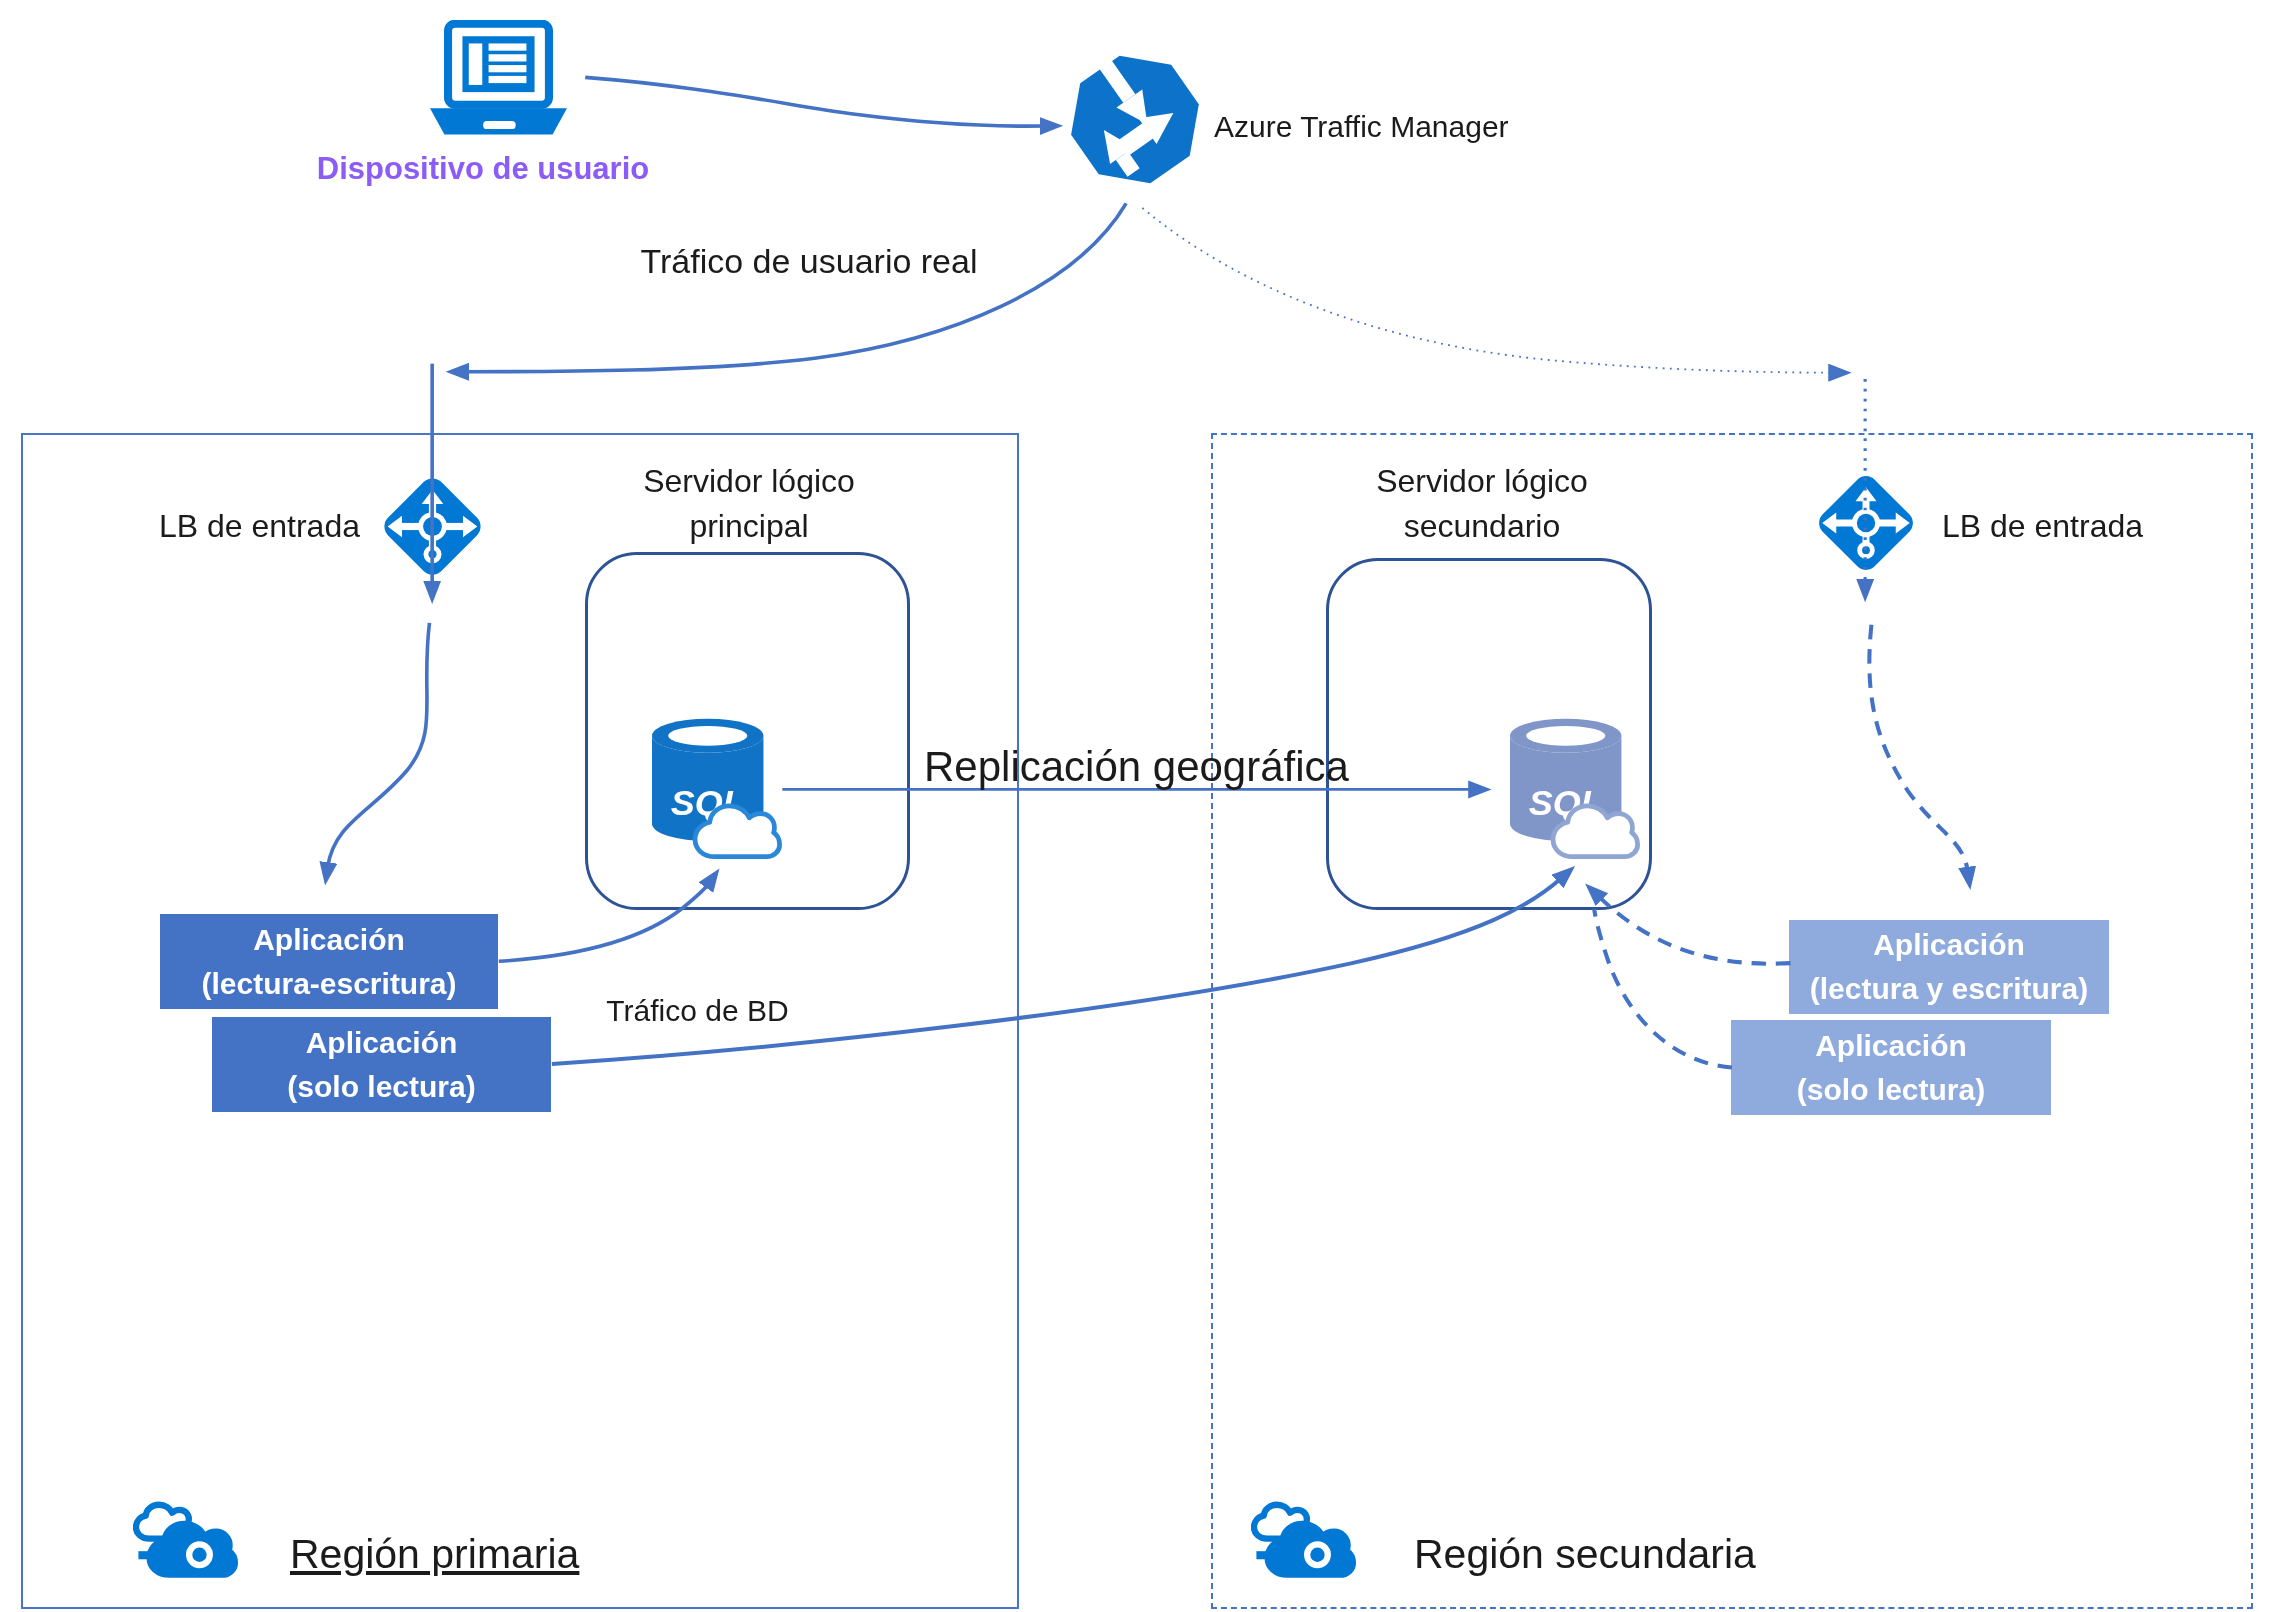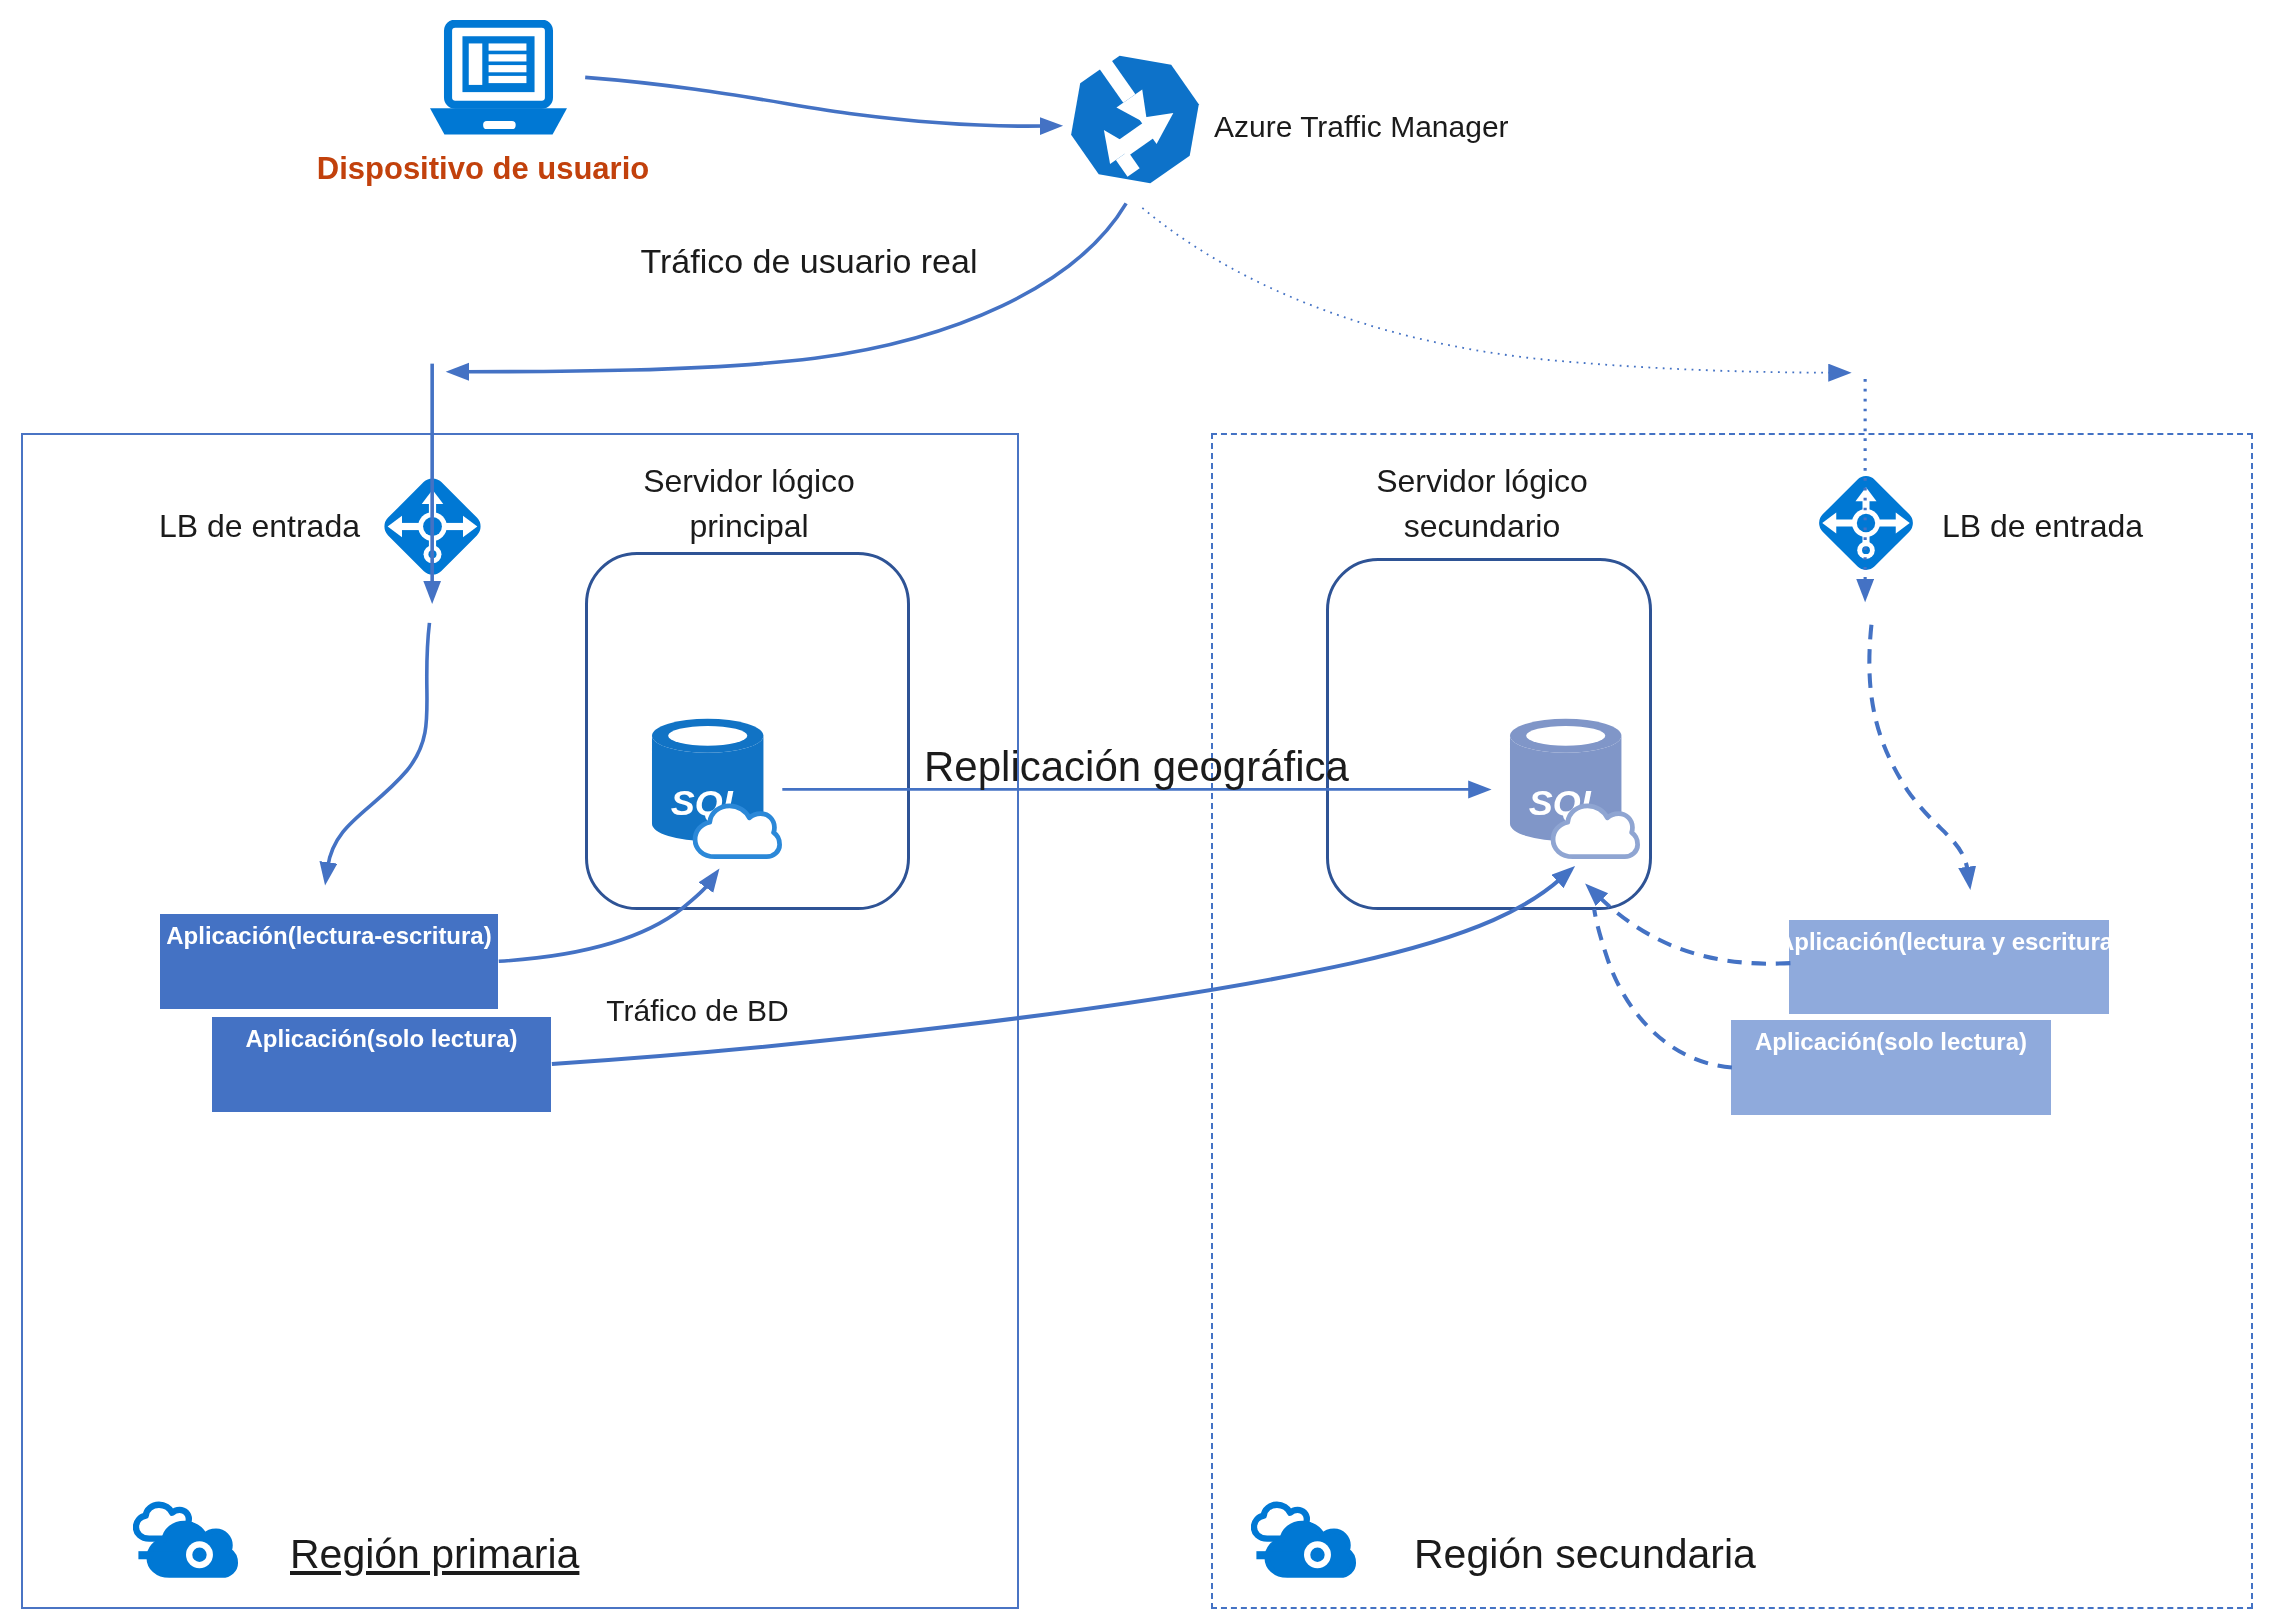--- a/index.html
+++ b/index.html
@@ -8,24 +8,24 @@
   .region{position:absolute;z-index:0;background:transparent;}
   .region.primary{border:2.7px solid #4a74c4;}
   .region.secondary{border:2.7px dashed #4472C4;}
   .server-box{position:absolute;z-index:1;border:3.6px solid #2E5395;border-radius:52px;background:transparent;}
   .icon{position:absolute;z-index:2;font-style:italic;}
   .icon svg{display:block;width:100%;height:100%;}
   #connectors{position:absolute;left:0;top:0;z-index:3;}
   .label{position:absolute;z-index:4;color:#1b1b1b;font-size:31.5px;line-height:1.2;white-space:nowrap;}
   .label.center{text-align:center;}
   .label.two-line{line-height:45px;white-space:normal;}
-  .device-label{color:#c2410c;font-weight:bold;font-size:31px;text-align:center;}
+  .device-label{color:#8b5cf6;font-weight:bold;font-size:31px;text-align:center;}
   .region-label{font-size:41px;}
-  .app-box{position:absolute;z-index:2;color:#fff;font-weight:bold;font-size:24px;line-height:44px;
-           text-align:center;display:flex;flex-direction:row;justify-content:center;white-space:nowrap;}
+  .app-box{position:absolute;z-index:2;color:#fff;font-weight:bold;font-size:30px;line-height:44px;
+           text-align:center;display:flex;flex-direction:column;justify-content:center;white-space:nowrap;}
   .app-box.primary-fill{background:#4472C4;}
   .app-box.secondary-fill{background:#8FAADC;}
 </style>
 </head>
 <body>
 
 <div id="canvas">
 
   <div class="region primary" style="left:21px;top:433px;width:994px;height:1172px;"></div>
   <div class="region secondary" style="left:1211px;top:433px;width:1038px;height:1172px;"></div>

